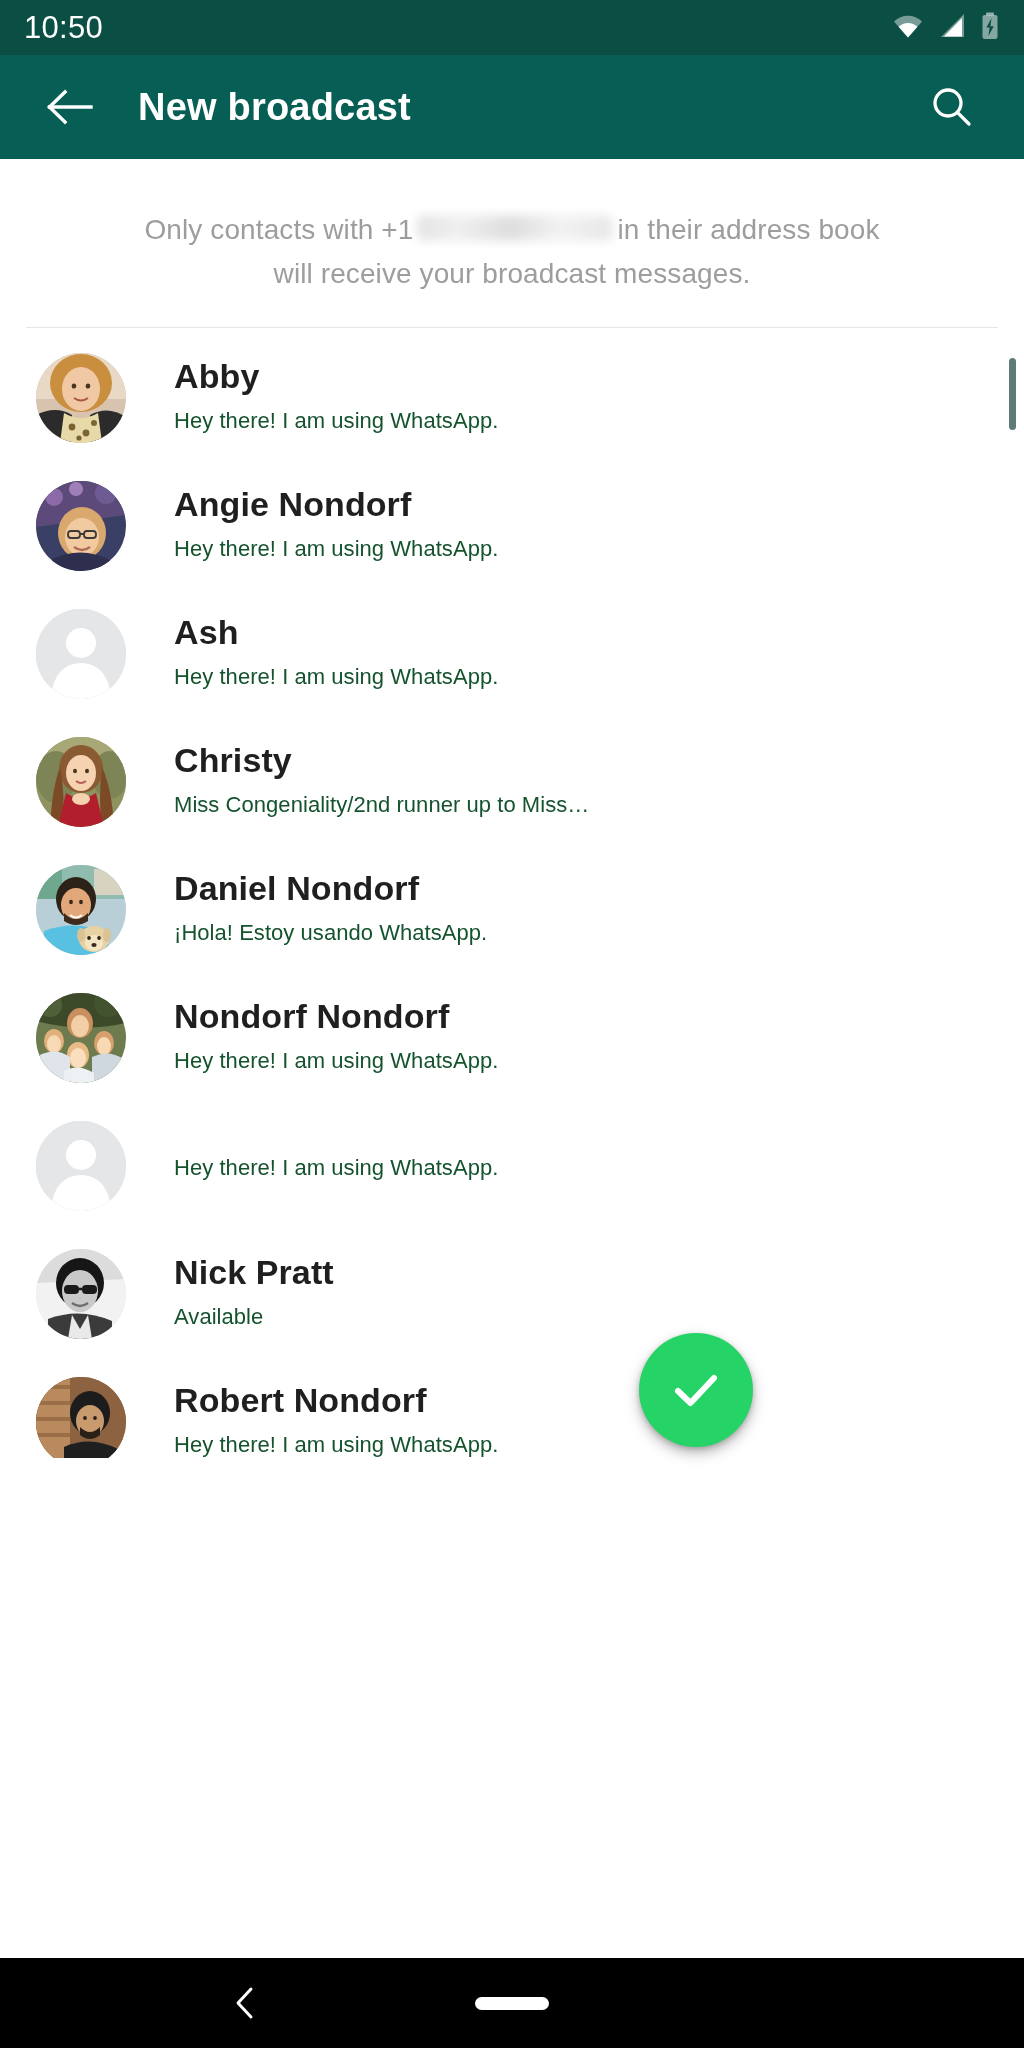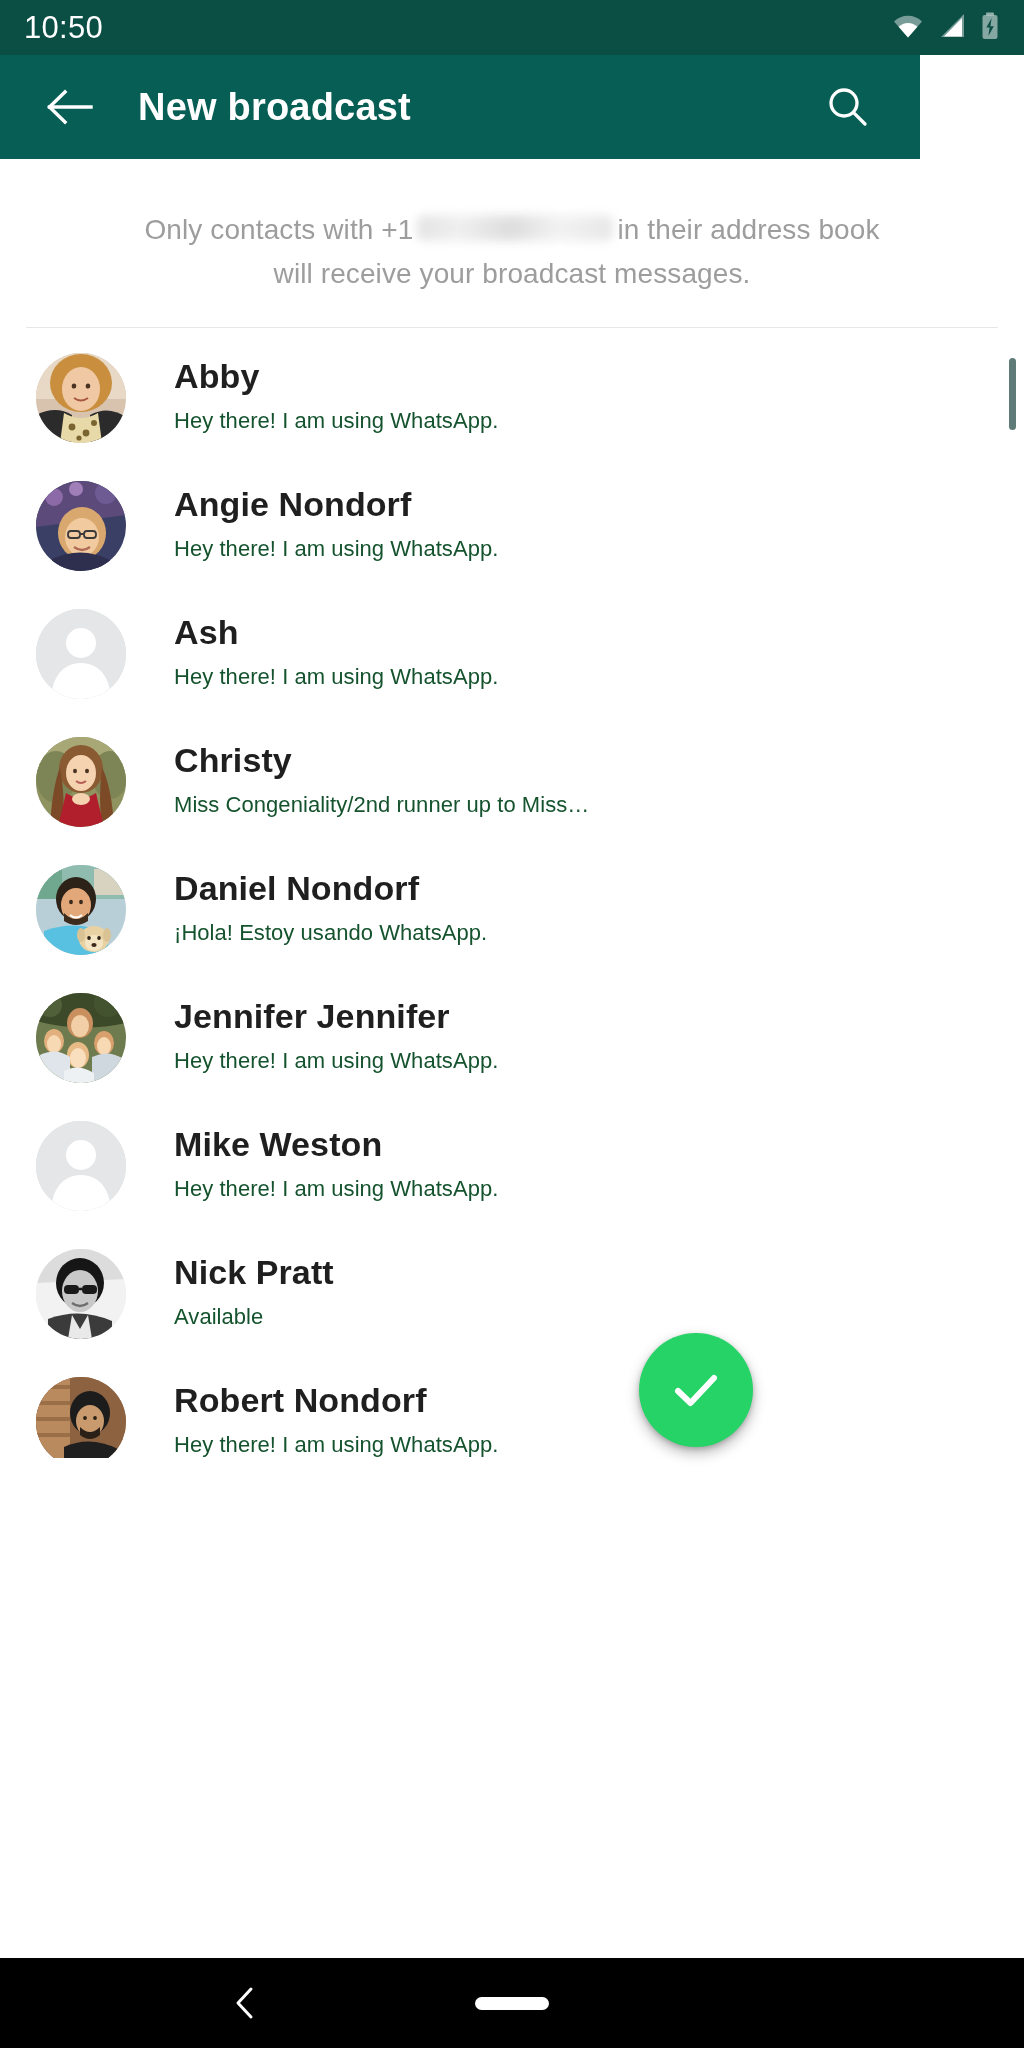--- a/index.html
+++ b/index.html
@@ -21,21 +21,21 @@
   .status-time {
     color:#ffffff; font-size:31px; font-weight:400;
     letter-spacing:0.3px;
     text-align:right;
   }
   .status-icons { display:flex; align-items:center; gap:14px; }
   .icon-wifi, .icon-signal, .icon-battery { display:block; }
 
   
   .appbar {
-    position:absolute; top:55px; left:0; width:920px; height:104px;
+    position:absolute; top:55px; left:0; width:1024px; height:104px;
     background:#075e54;
     display:flex; align-items:center; padding:0 26px 0 38px;
   }
   .back-btn {
     width:62px; height:62px; flex:0 0 62px;
     display:flex; align-items:center; justify-content:center;
     cursor:pointer;
   }
   .appbar-titles {
     flex:1 1 auto; margin-left:38px;
@@ -345,35 +345,34 @@
           <ellipse cx="68" cy="50" rx="10" ry="12" fill="#d8a06c"></ellipse>
           <ellipse cx="68" cy="53" rx="7" ry="9" fill="#f7d9b4"></ellipse>
           <ellipse cx="42" cy="62" rx="11" ry="13" fill="#e8bb86"></ellipse>
           <ellipse cx="42" cy="65" rx="8" ry="10" fill="#fadfbe"></ellipse>
           <path d="M4 62 Q20 54 34 64 L34 90 L4 90 Z" fill="#dfe5ea"></path>
           <path d="M56 64 Q72 56 88 66 L88 90 L56 90 Z" fill="#cfd8df"></path>
           <path d="M28 78 Q42 70 58 80 L58 90 L28 90 Z" fill="#eef1f3"></path>
         </svg>
       </div>
       <div class="contact-text">
-        <div class="contact-name">Jennifer Jennifer</div>
+        <div class="contact-name">Nondorf Nondorf</div>
         <div class="contact-status">Hey there! I am using WhatsApp.</div>
       </div>
     </div>
 
     <div class="contact-row">
       <div class="avatar">
         <svg class="avatar-default" viewBox="0 0 90 90">
           <rect width="90" height="90" fill="#e4e6e7"></rect>
           <circle cx="45" cy="34" r="15" fill="#ffffff"></circle>
           <path d="M45 54 C27 54 16 68 15 90 L75 90 C74 68 63 54 45 54 Z" fill="#ffffff"></path>
         </svg>
       </div>
       <div class="contact-text">
-        <div class="contact-name">Mike Weston</div>
         <div class="contact-status">Hey there! I am using WhatsApp.</div>
       </div>
     </div>
 
     <div class="contact-row">
       <div class="avatar">
         <svg class="avatar-photo" viewBox="0 0 90 90">
           <rect width="90" height="90" fill="#f2f2f2"></rect>
           <path d="M0 0 L90 0 L90 30 L0 34 Z" fill="#dcdcdc"></path>
           <ellipse cx="44" cy="34" rx="24" ry="25" fill="#161616"></ellipse>

